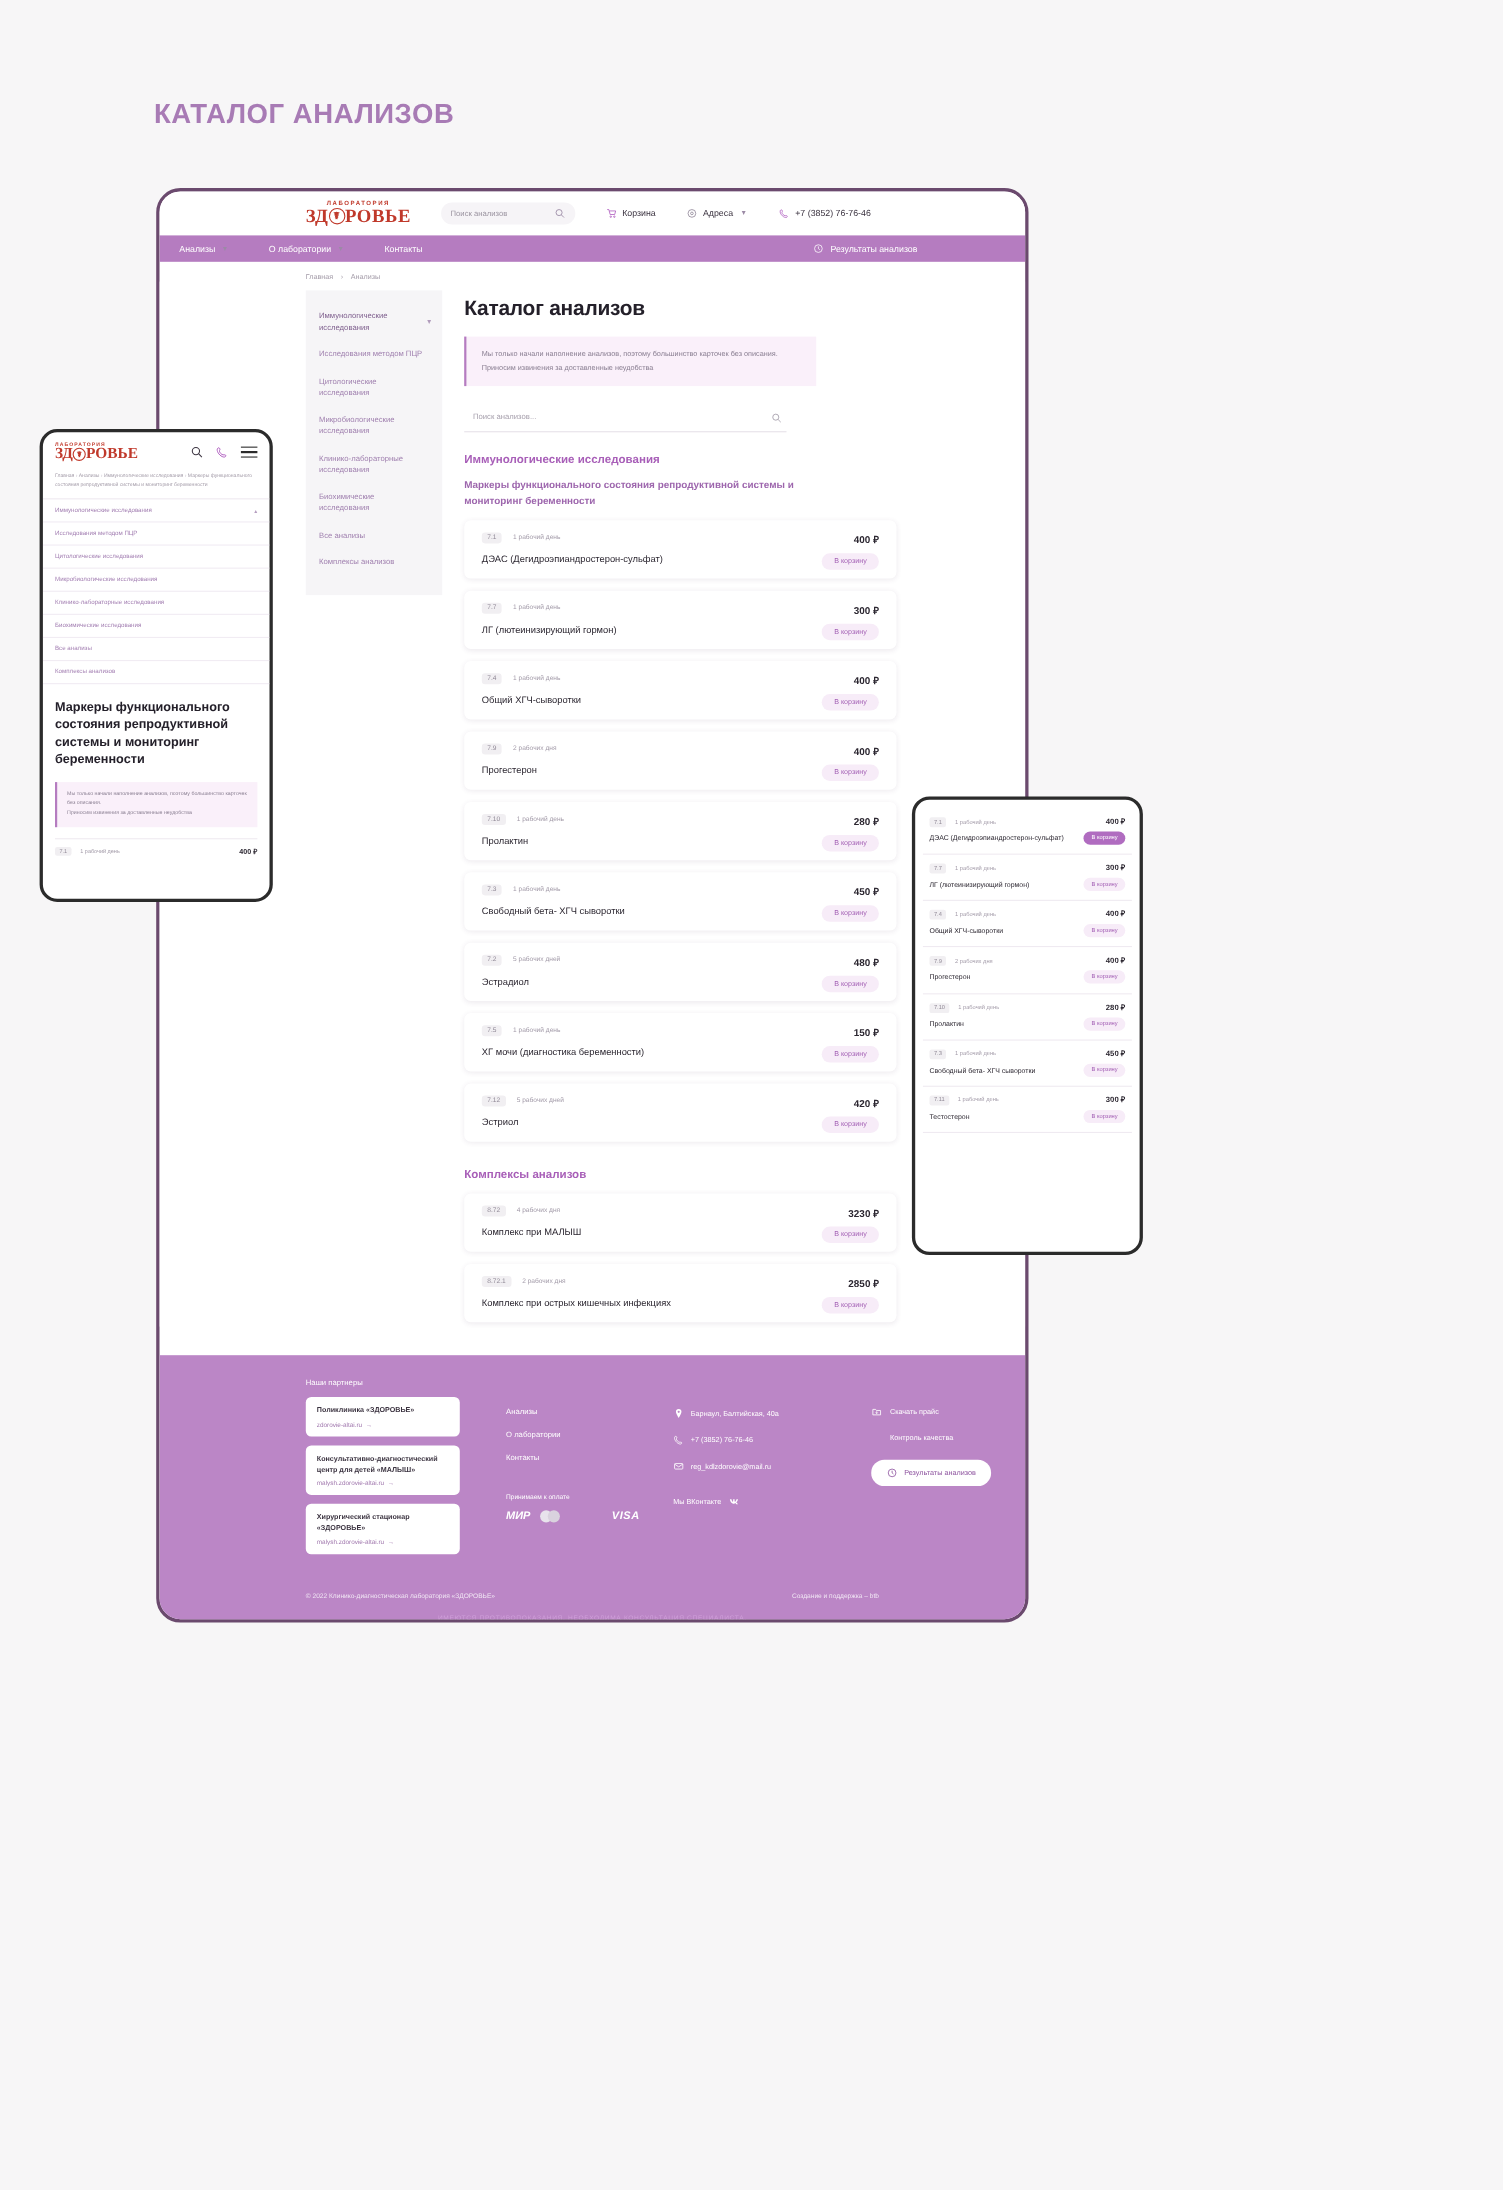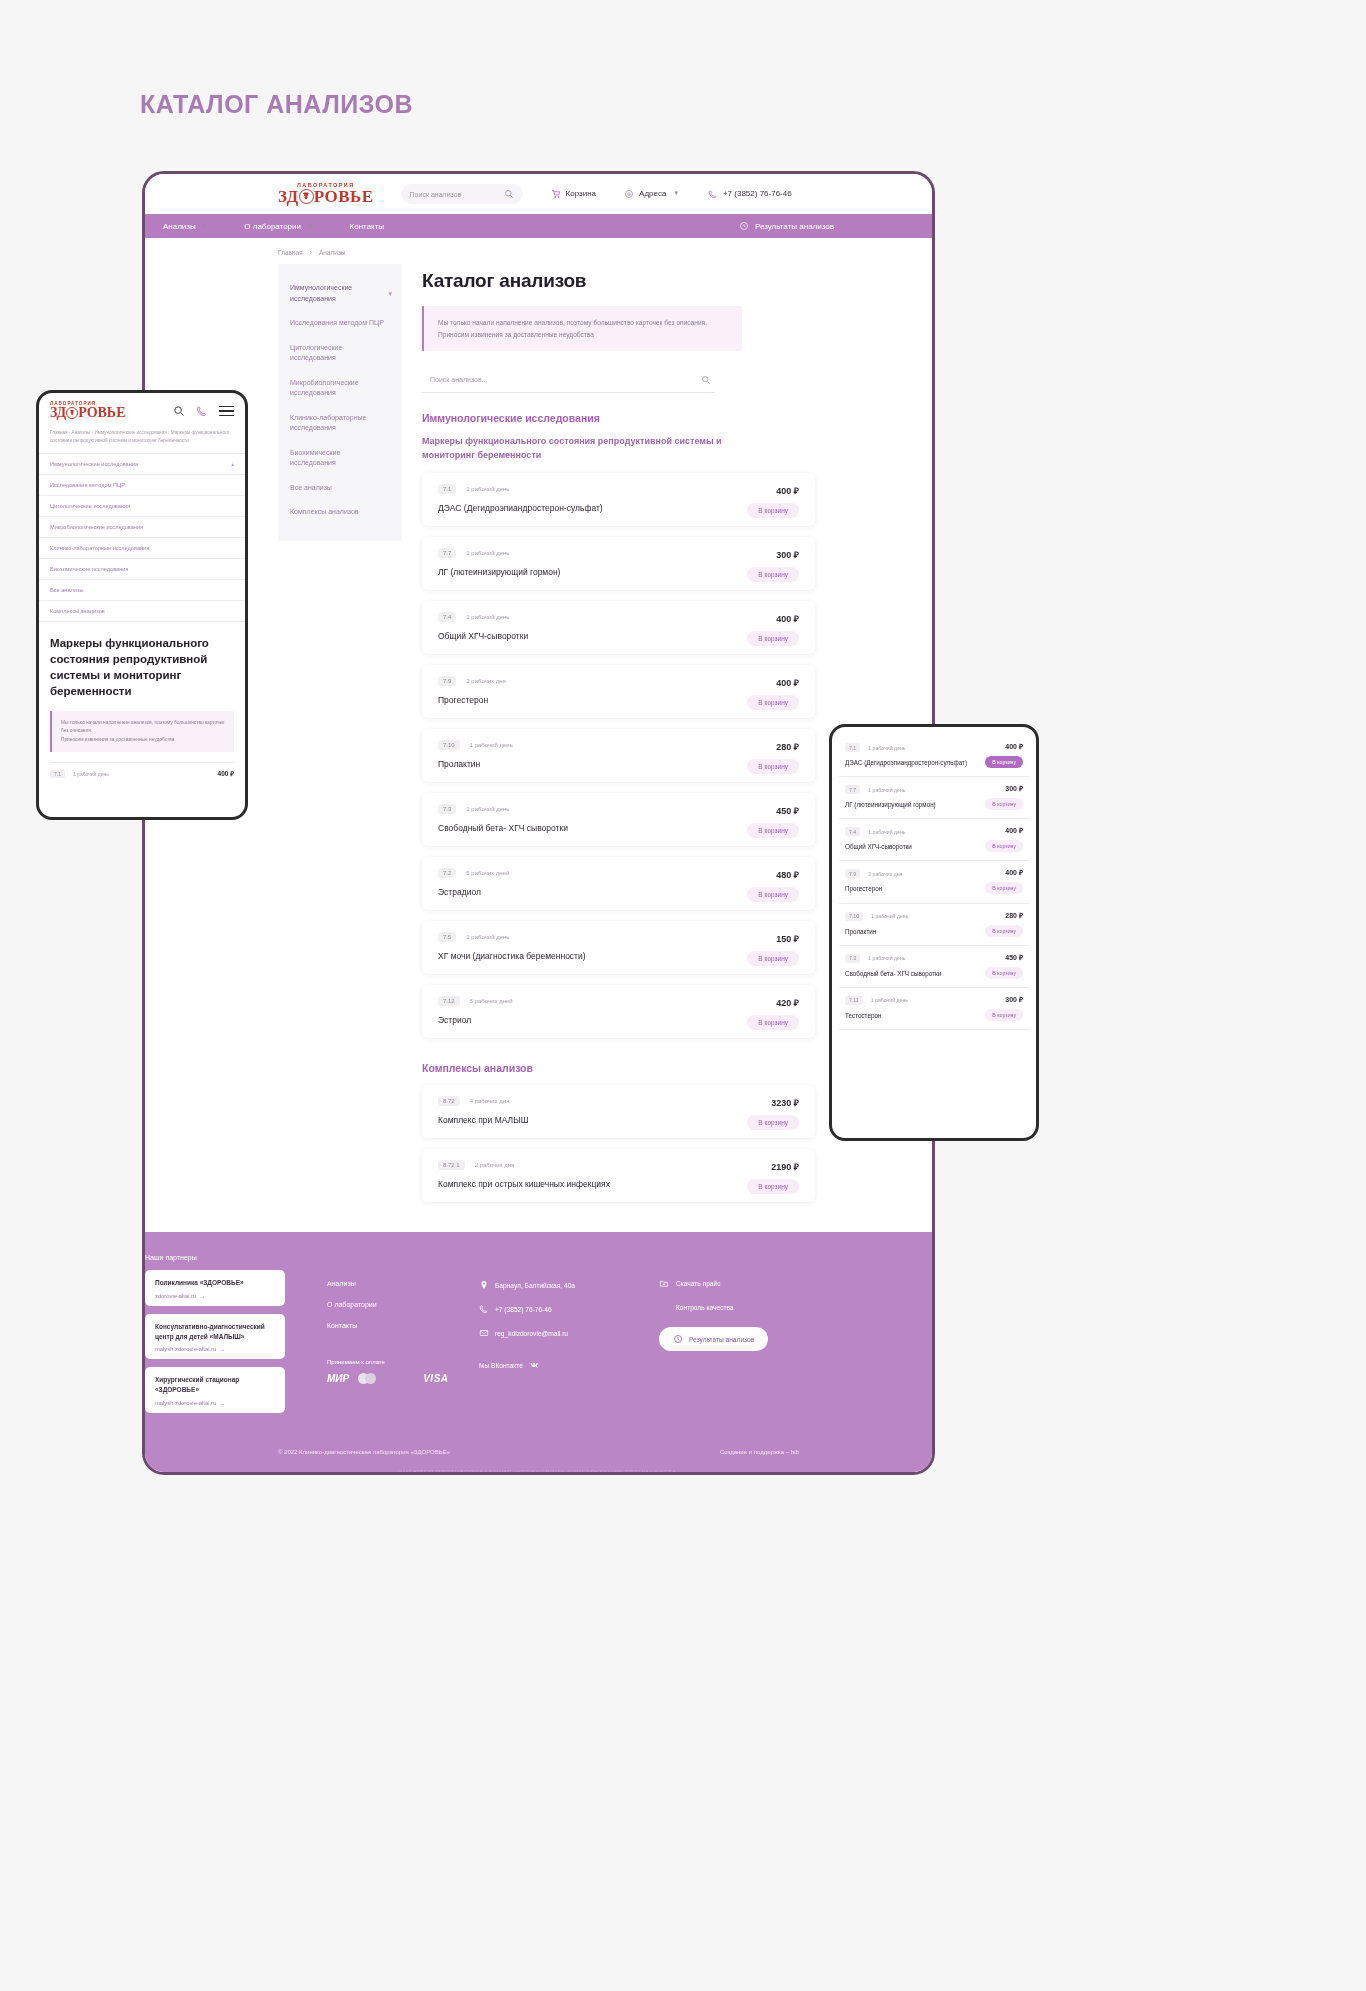--- a/index.html
+++ b/index.html
@@ -151,21 +151,21 @@
   }
   .cart-btn {
     position: absolute; right: 16px; top: 30px;
     background: #f7ecf8; color: #a35fb4;
     font-size: 6.5px; border-radius: 11px;
     padding: 4px 11px; border: none; cursor: pointer;
   }
 
   
   .dk-footer { background: #bb86c6; padding: 22px 0 0 0; margin-top: 26px; }
-  .ft-inner { display: flex; }
+  .ft-inner { display: flex; padding-left: 133px; }
   .ft-col-partners { width: 150px; }
   .ft-h { font-size: 7px; color: #fff; margin-bottom: 9px; }
   .pcard {
     background: #fff; border-radius: 5px;
     padding: 8px 10px 7px 10px; margin-bottom: 8px;
     width: 140px;
   }
   .pcard .t { font-size: 6.5px; color: #3b3340; font-weight: bold; line-height: 1.5; }
   .pcard .l { font-size: 5.8px; color: #a178ae; margin-top: 5px; }
   .ft-col-nav { width: 120px; margin-left: 32px; padding-top: 26px; }
@@ -518,21 +518,21 @@
             <div class="card-name">Комплекс при МАЛЫШ</div>
             <div class="price">3230 ₽</div>
             <button class="cart-btn">В корзину</button>
           </div>
           <div class="card">
             <div class="card-meta">
               <span class="code">8.72.1</span>
               <span class="days">2 рабочих дня</span>
             </div>
             <div class="card-name">Комплекс при острых кишечных инфекциях</div>
-            <div class="price">2190 ₽</div>
+            <div class="price">2850 ₽</div>
             <button class="cart-btn">В корзину</button>
           </div>
         </div>
     </div>
   </div>
 
   <div class="dk-footer">
     <div class="ft-inner">
       <div class="ft-col-partners">
         <div class="ft-h">Наши партнеры</div>

